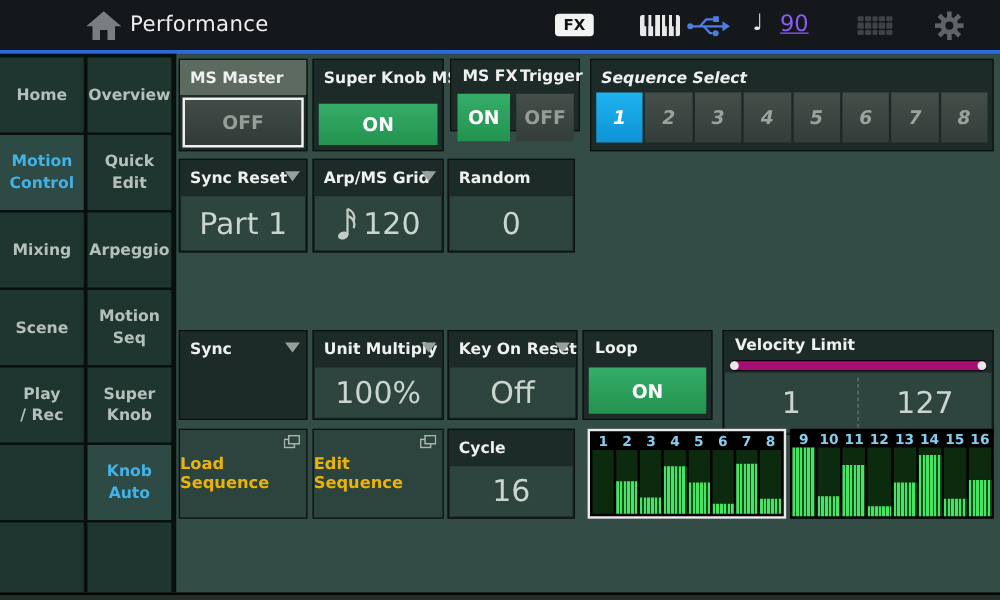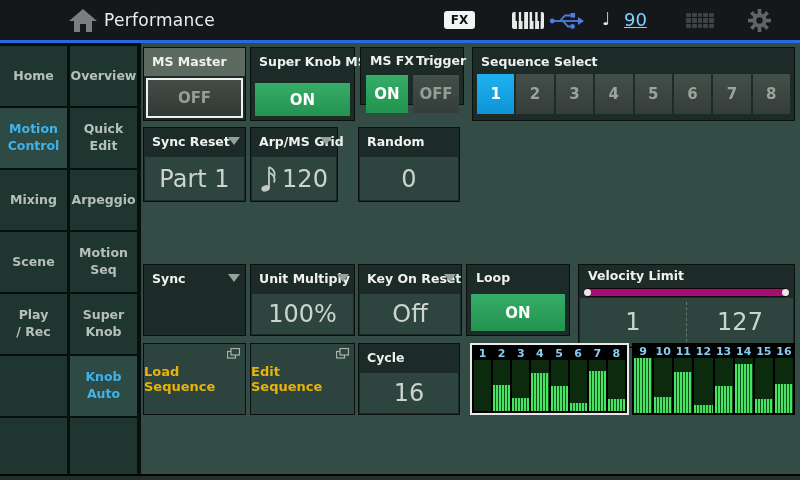--- a/index.html
+++ b/index.html
@@ -8,21 +8,21 @@
   
   .topbar{position:absolute;left:0;top:0;width:800px;height:40px;background:#15181a;}
   .accent-line{position:absolute;left:0;top:40px;width:800px;height:3px;background:#2a6ae0;}
   .tb-title{position:absolute;left:104px;top:10px;color:#ecedee;font-size:17px;letter-spacing:.3px;}
   .home-ic{position:absolute;left:68px;top:8px;}
   .fx-badge{position:absolute;left:444px;top:11px;width:31px;height:18px;background:#f2f3f3;color:#101214;
             font-size:12px;font-weight:bold;text-align:center;line-height:18px;border-radius:3px;}
   .kb-ic{position:absolute;left:512px;top:12px;}
   .usb-ic{position:absolute;left:549px;top:11px;}
   .note-ic{position:absolute;left:602px;top:8px;color:#e8eaea;font-size:18px;}
-  .tempo-val{position:absolute;left:624px;top:9px;color:#7dd3fc;font-size:18px;text-decoration:underline;}
+  .tempo-val{position:absolute;left:624px;top:9px;color:#8b5cf6;font-size:18px;text-decoration:underline;}
   .grid-ic{position:absolute;left:686px;top:13px;width:28px;height:15px;
            display:grid;grid-template-columns:repeat(5,1fr);grid-template-rows:repeat(3,1fr);gap:1px;}
   .grid-ic i{background:#3e4346;border-radius:1px;}
   .gear-ic{position:absolute;left:748px;top:9px;}
   
   .side-wrap{position:absolute;left:0;top:43px;width:141px;height:431px;background:#07100d;}
   .nav-col{position:absolute;top:3px;width:67px;}
   .nav-col.c1{left:0;} .nav-col.c2{left:70px;}
   .nav-cell{height:60px;margin-bottom:2px;background:#1f3530;color:#b6c0bb;font-size:12.5px;font-weight:bold;
             display:flex;align-items:center;justify-content:center;text-align:center;white-space:pre-line;line-height:1.35;}
@@ -185,41 +185,41 @@
     <div class="btn green" style="left:4px;right:4px;top:35px;bottom:4px;">ON</div>
   </div>
 
   <div class="box" style="left:360px;top:47px;width:104px;height:58px;">
     <span class="mini-label" style="left:9px;">MS FX</span>
     <span class="mini-label" style="left:55px;">Trigger</span>
     <div class="btn green" style="left:5px;top:27px;width:42px;height:38px;">ON</div>
     <div class="btn dark" style="left:52px;top:27px;width:46px;height:38px;">OFF</div>
   </div>
 
-  <div class="box" style="left:472px;top:47px;width:323px;height:74px;">
+  <div class="box" style="left:472px;top:47px;width:323px;height:74px;font-style:italic;">
     <div class="hdr">Sequence Select</div>
     <div class="seq-row">
         <div class="seq-btn selected">1</div>
         <div class="seq-btn">2</div>
         <div class="seq-btn">3</div>
         <div class="seq-btn">4</div>
         <div class="seq-btn">5</div>
         <div class="seq-btn">6</div>
         <div class="seq-btn">7</div>
         <div class="seq-btn">8</div>
       </div>
   </div>
 
   <div class="box" style="left:143px;top:127px;width:103px;height:75px;">
     <div class="hdr"><span>Sync Reset</span>
       <span class="dd"></span></div>
     <div class="val">Part 1</div>
   </div>
 
-  <div class="box" style="left:250px;top:127px;width:88px;height:75px;">
+  <div class="box" style="left:250px;top:127px;width:105px;height:75px;">
     <div class="hdr"><span>Arp/MS Grid</span>
       <span class="dd"></span></div>
     <div class="val">
       <span style="margin-right:5px;">
         <svg width="17" height="29" viewBox="0 0 17 29">
           <g fill="none" stroke="#c3cbc5" stroke-width="1.8">
             <line x1="9" y1="3" x2="9" y2="24"></line>
             <path d="M9 3 C13.5 5 15.5 8.5 14 13"></path>
             <path d="M9 8.5 C13.5 10.5 15.5 14 14 18.5"></path>
           </g>

